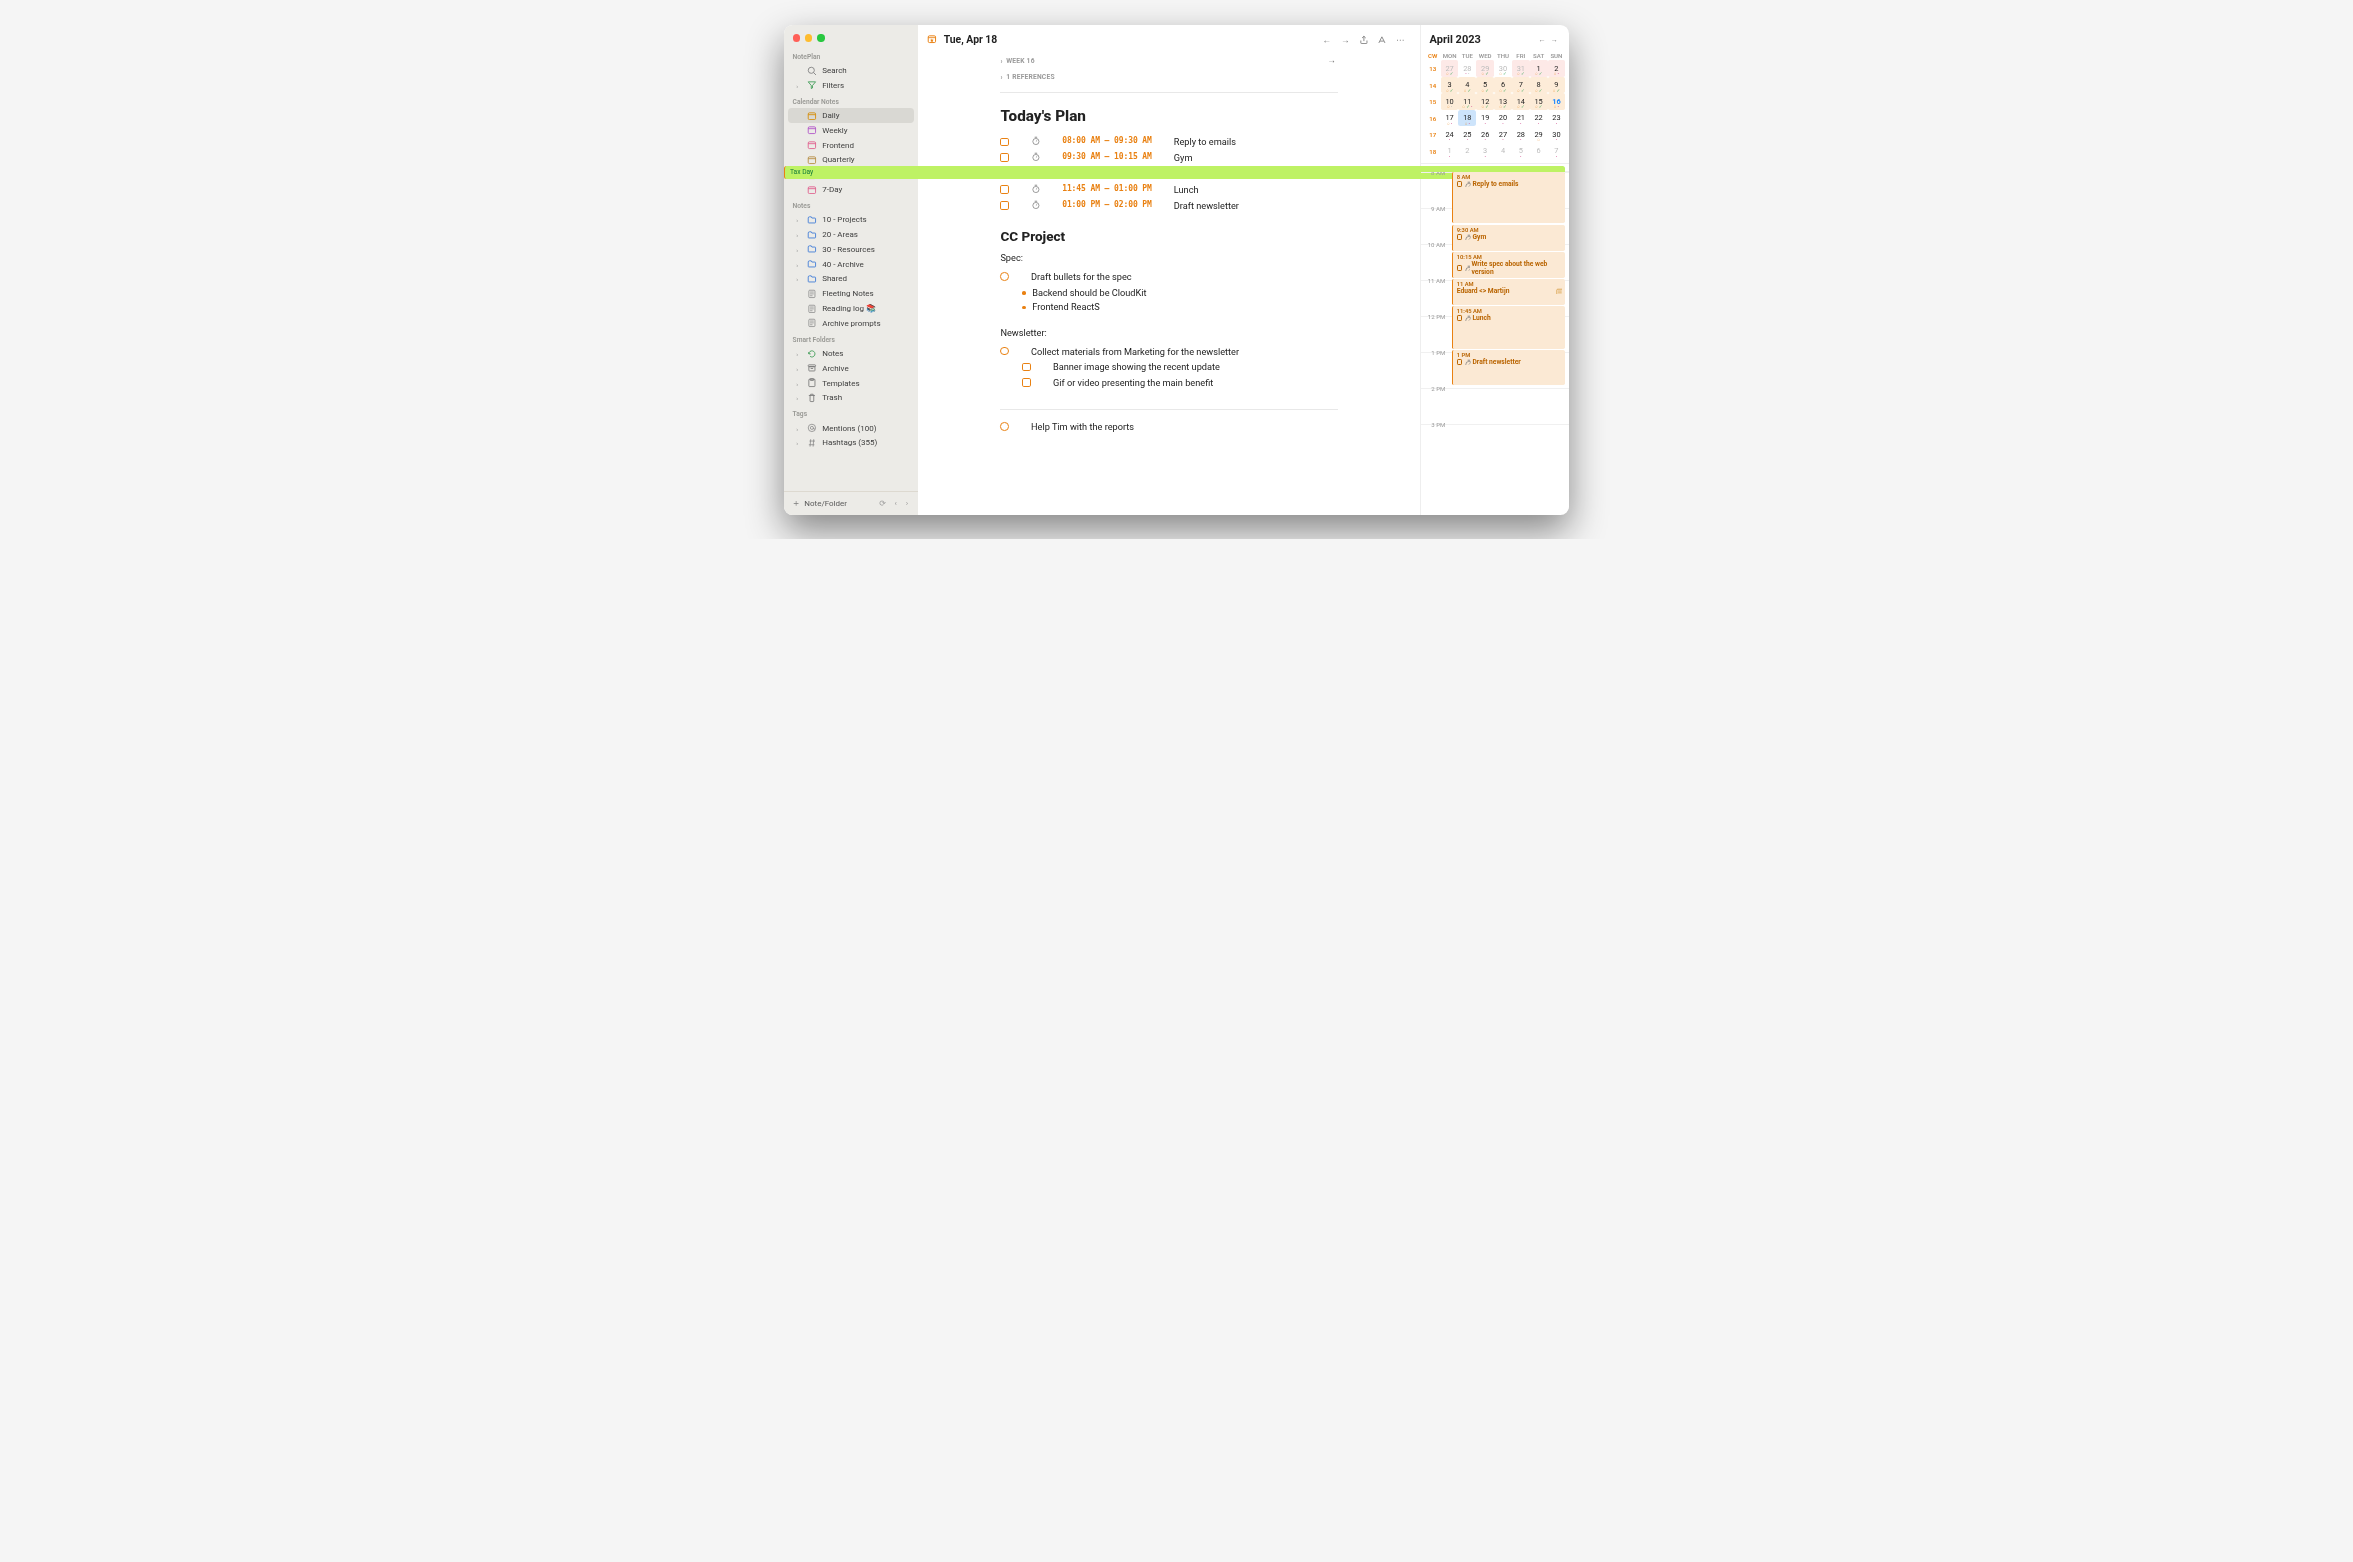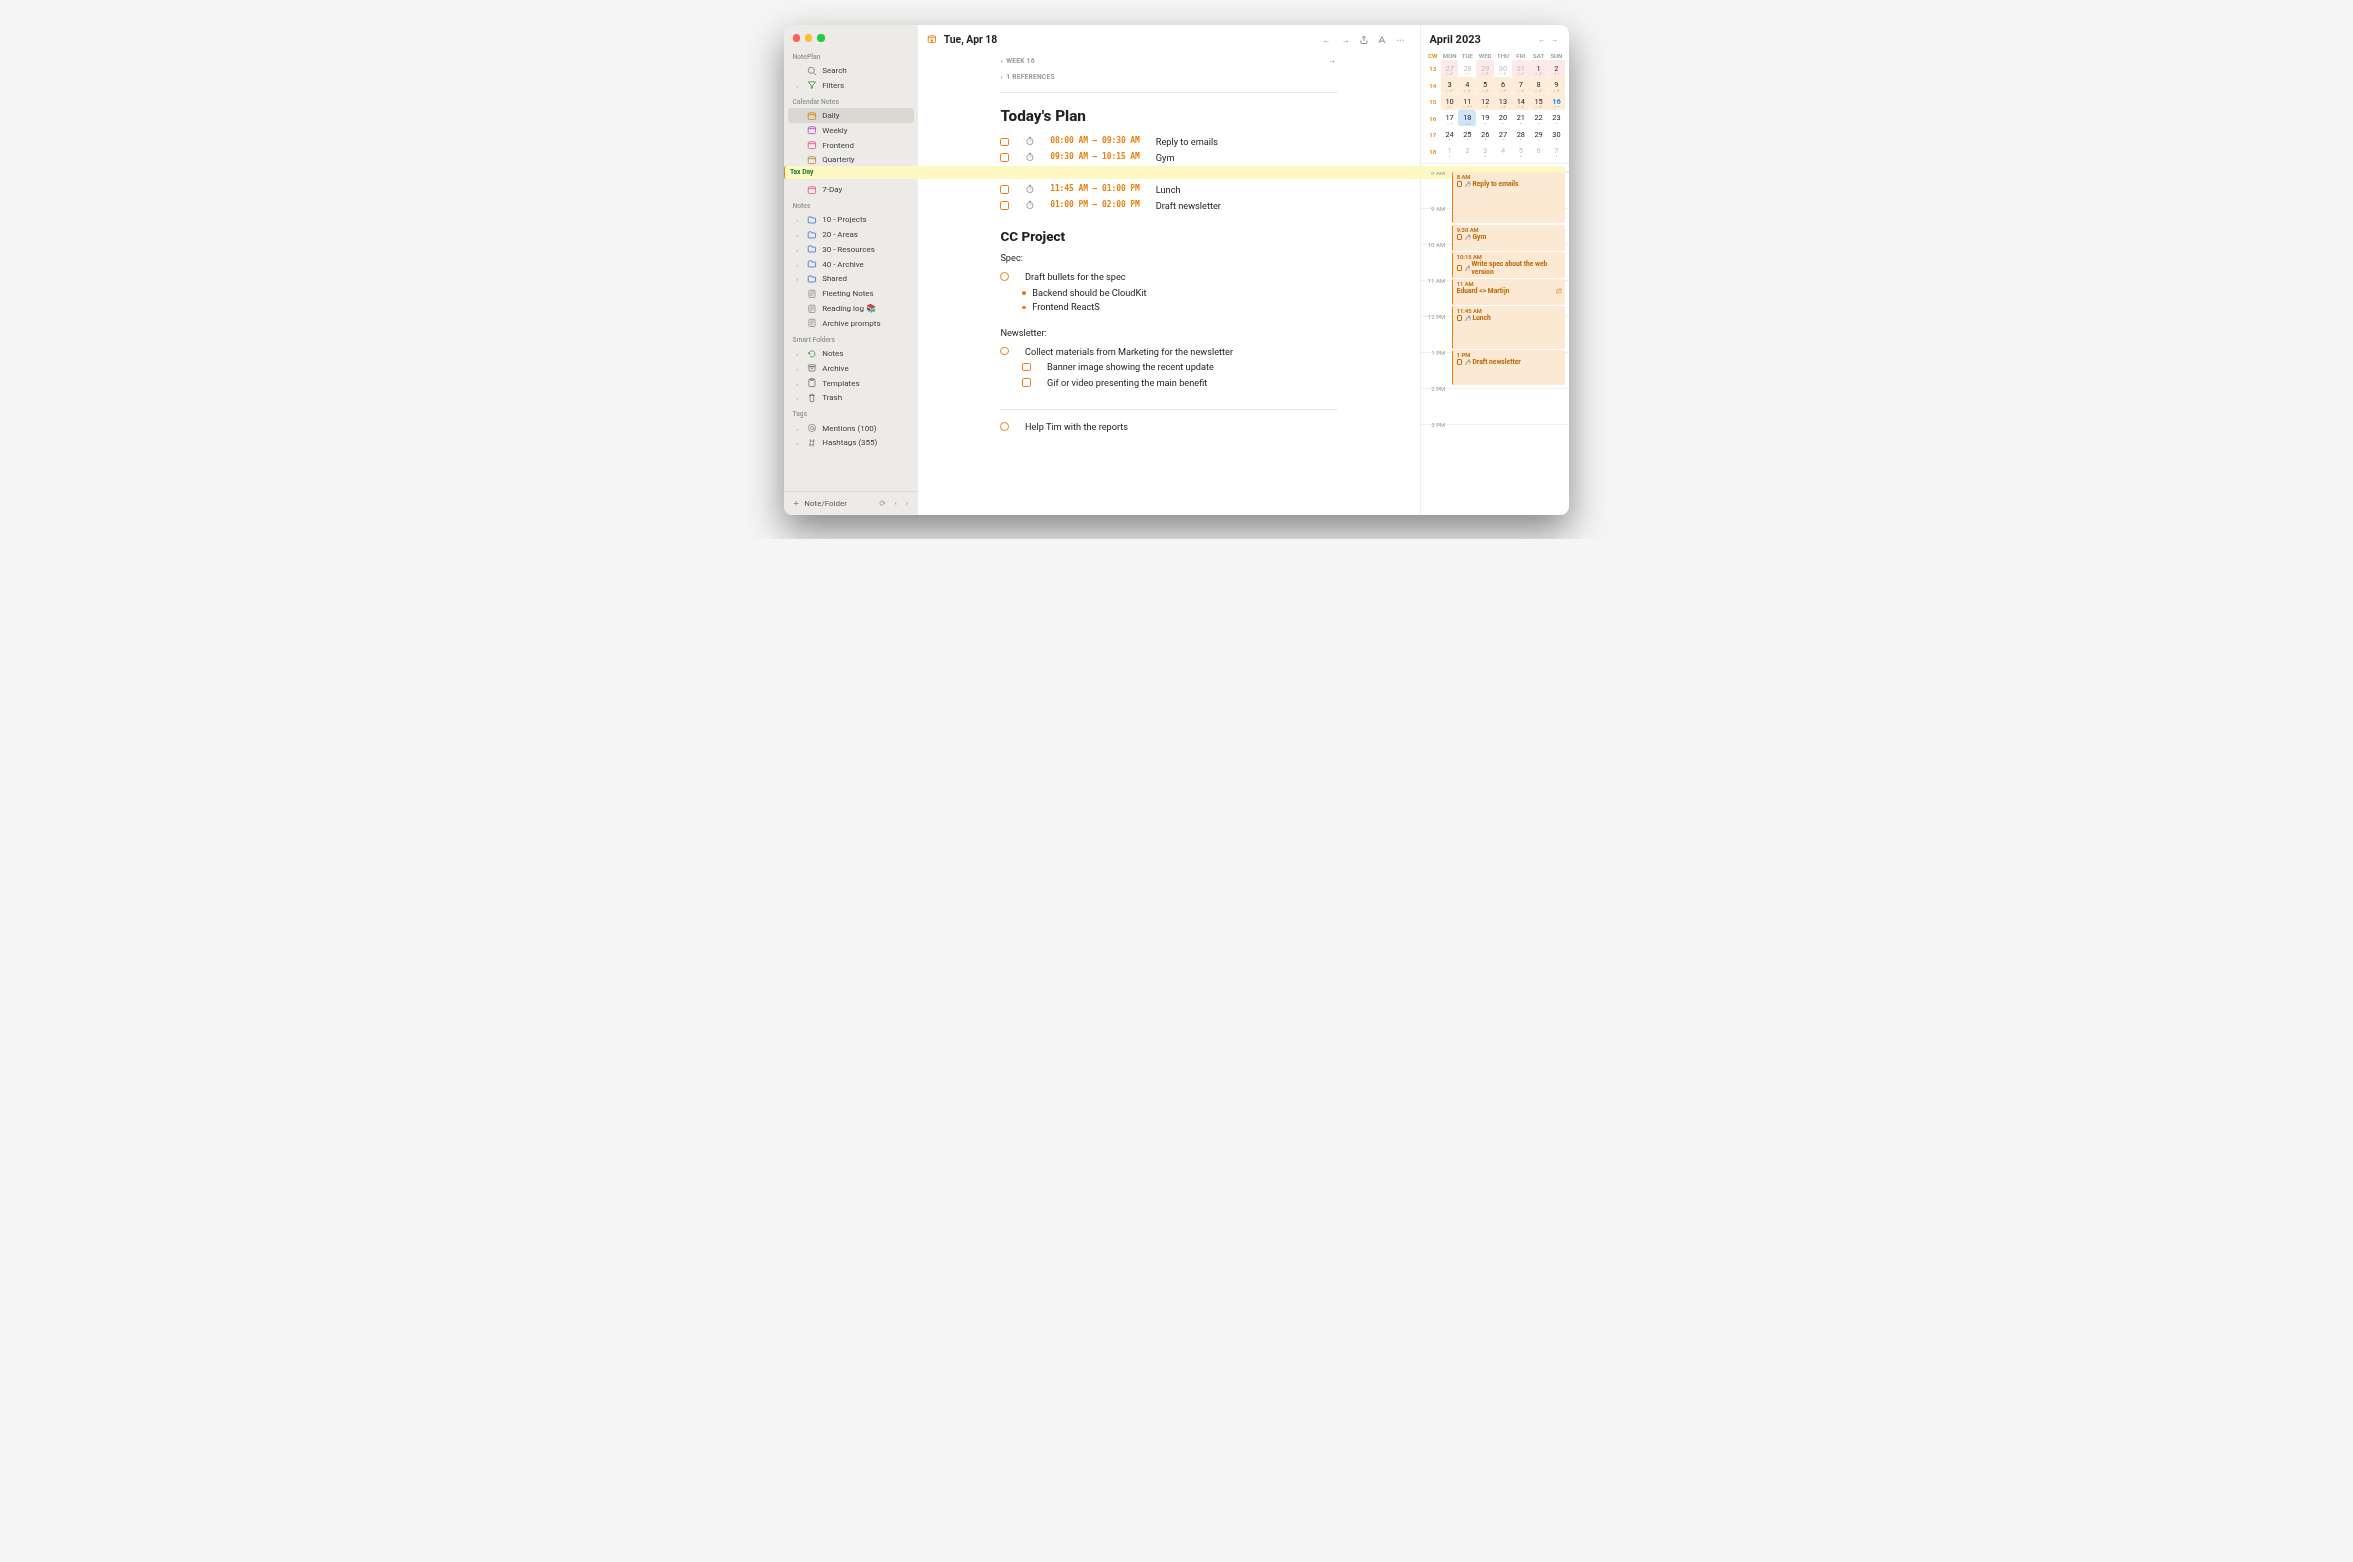--- a/index.html
+++ b/index.html
@@ -58,21 +58,21 @@
   .main-header .title { font-weight:700; font-size:10.4px; }
   .main-header .spacer { flex:1; }
   .hbtn { width:12.3px; height:12.3px; display:flex; align-items:center; justify-content:center; color:#7a7a7a; }
   .editor { padding: 0 0 12.3px 0; overflow-y:auto; }
   .editor-inner { max-width: 374px; margin: 0 auto; padding: 0 18.4px; }
   .meta-line { display:flex; align-items:center; gap:3.7px; color:#9a9a9a; font-size:6.7px; font-weight:700; letter-spacing:0.2px; padding:3.7px 0;}
   .meta-row { display:flex; justify-content:space-between;}
   .sep { border:none; border-top:0.6px solid #e8e8e8; margin:7.4px 0 14.7px; }
   h2.h { font-size:15.3px; font-weight:800; margin: 3.7px 0 11px; }
   h2.h2 { font-size:13.5px; font-weight:800; margin: 17px 0 8.6px; }
-  .task { display:flex; align-items:flex-start; gap:16px; margin:4.9px 0; font-size:9.2px; }
+  .task { display:flex; align-items:flex-start; gap:22px; margin:4.9px 0; font-size:9.2px; }
   .task .box { width:8.6px; height:8.6px; border:1.2px solid #e98112; border-radius:1.8px; margin-top:1.2px; }
   .task .circle { width:8.6px; height:8.6px; border:1.2px solid #e98112; border-radius:50%; margin-top:1.2px; }
   .task .stopwatch { font-size:8px; }
   .task .time { font-family: ui-monospace, Menlo, monospace; color:#e98112; font-size:8px; font-weight:600; letter-spacing:-0.1px;}
   .subtask { margin-left: 22px; }
   .bullet-line { display:flex; gap:6.1px; margin:3.7px 0 3.7px 22px; font-size:9.2px; }
   .bullet-line .dot { width:3.7px; height:3.7px; background:#e98112; border-radius:50%; margin-top:4.3px;}
   .plain { font-size:9.2px; margin:7.4px 0; }
 
   
@@ -87,21 +87,21 @@
   .cal-cell .num { line-height:1; }
   .cal-cell.dim .num { color:#bcbcbc; }
   .cal-cell.selected { background:#cde4fb; border-radius:2.5px; }
   .cal-cell.today .num { color:#1a87ff; font-weight:700; }
   .cal-cell.shade { background:#fde9e7; border-radius:1.8px; }
   .cal-cell.shade2 { background:#fdecd8; border-radius:1.8px; }
   .cal-marks { position:absolute; bottom:0.6px; display:flex; gap:1.2px; font-size:4.3px; }
   .mk-o { color:#e98112; } .mk-g { color:#30a452; } .mk-p { color:#d14c8f; } .mk-d { color:#bbb; }
   .allday { display:flex; align-items:stretch; border-top:0.6px solid #eee; border-bottom:0.6px solid #eee; margin-top:3.7px;}
   .allday .lab { width:28px; font-size:6.1px; color:#9a9a9a; display:flex; align-items:center; justify-content:center; }
-  .allday .ev { flex:1; background:#fef9c3; color:#147a3a; font-size:6.7px; font-weight:700; padding:2.5px 4.9px; border-radius:2.5px; margin:1.8px 3.7px 1.8px 0;}
+  .allday .ev { flex:1; background:#bef264; color:#147a3a; font-size:6.7px; font-weight:400; padding:2.5px 4.9px; border-radius:2.5px; margin:1.8px 3.7px 1.8px 0;}
   .timeline { flex:1; overflow:hidden; position:relative; }
   .hour { height:36px; border-top:0.6px solid #f0f0f0; position:relative; }
   .hour .hl { position:absolute; left:0; top:-4.3px; width:28px; text-align:right; font-size:6.1px; color:#9a9a9a; padding-right:3.7px; }
   .timeline-inner { position:absolute; left:31px; right:3.7px; top:0; bottom:0;}
   .ev {
     position:absolute; left:0; right:0;
     background:#fbe9d4; border-left:1.8px solid #e98112; border-radius:1.8px;
     padding:1.8px 3.7px; font-size:6.7px; color:#b96400; overflow:hidden;
   }
   .ev .tm { font-size:5.8px; font-weight:600;}

